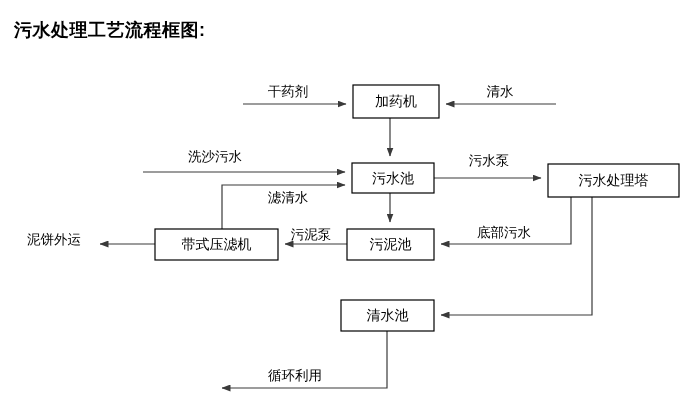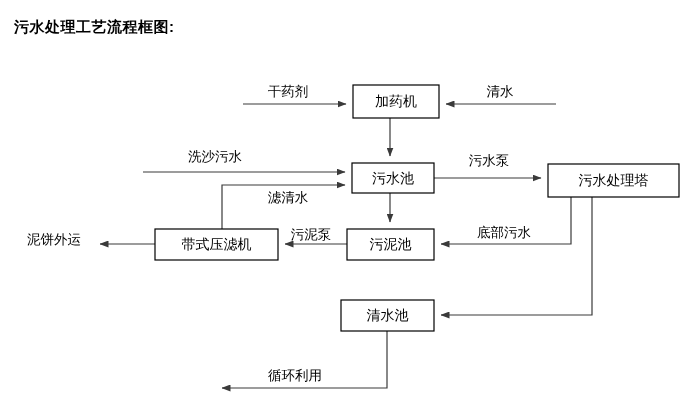--- a/index.html
+++ b/index.html
@@ -16,21 +16,21 @@
   }
   #diagram-root {
     position: relative;
     width: 700px;
     height: 420px;
   }
   #page-title {
     position: absolute;
     left: 14px;
     top: 18px;
-    font-size: 15px;
+    font-size: 18px;
     font-weight: bold;
     color: #000000;
     letter-spacing: 0.5px;
     white-space: nowrap;
   }
   svg#flow-canvas {
     position: absolute;
     left: 0;
     top: 0;
     width: 700px;

